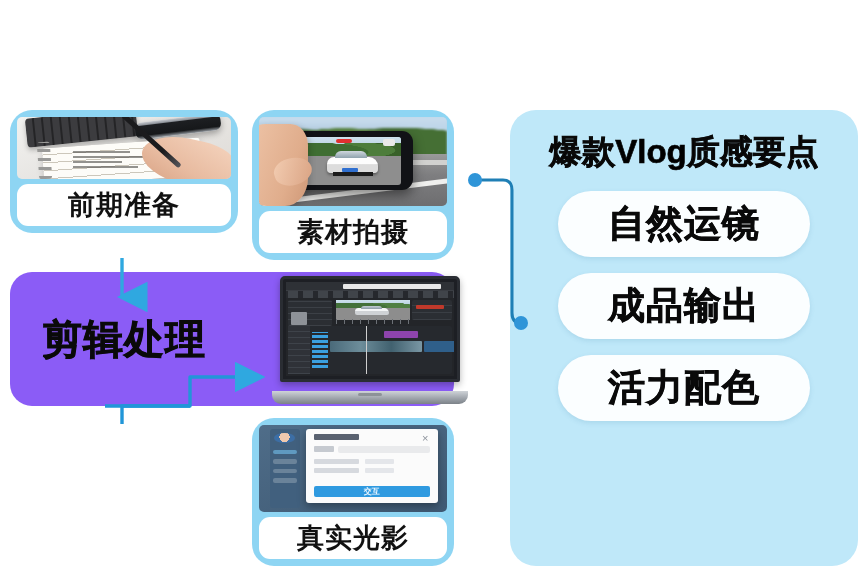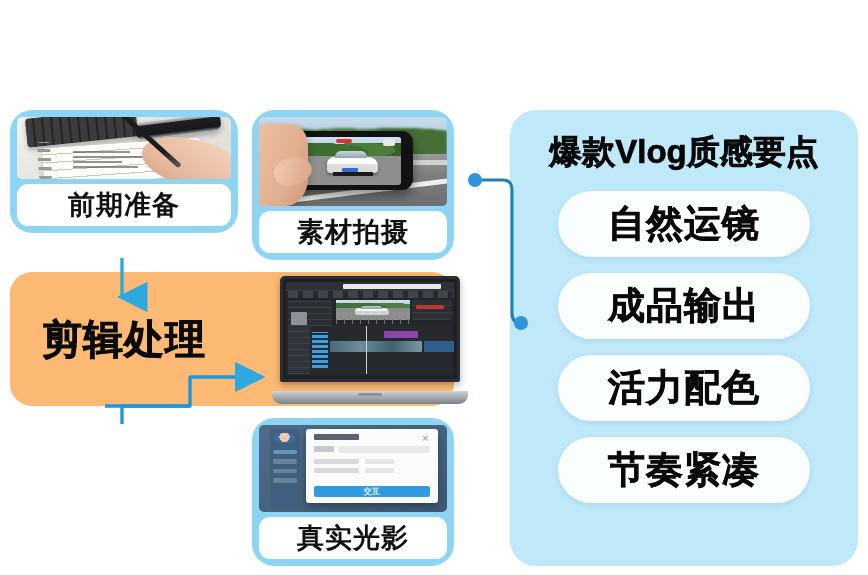--- a/index.html
+++ b/index.html
@@ -49,21 +49,21 @@
 
   
   #card-prep    { left: 10px;  top: 110px; width: 228px; height: 123px; }
   #card-shoot   { left: 252px; top: 110px; width: 202px; height: 150px; }
   #card-effects { left: 10px;  top: 418px; width: 228px; height: 148px; }
   #card-export  { left: 252px; top: 418px; width: 202px; height: 148px; }
 
   
   #band-edit {
     position: absolute; left: 10px; top: 272px; width: 444px; height: 134px;
-    background: #fdba74; border-radius: 22px;
+    background: #8b5cf6; border-radius: 22px;
   }
   #band-edit .band-title {
     position: absolute; left: 32px; top: 40px;
     font-size: 40px; font-weight: 900; color: #0a0a0a;
     -webkit-text-stroke: 0.8px #0a0a0a;
     letter-spacing: 1px;
   }
 
   
   #panel-tips {
@@ -548,23 +548,20 @@
     <div class="panel-title">爆款Vlog质感要点</div>
     <div class="pill">
       <span>自然运镜</span>
     </div>
     <div class="pill">
       <span>成品输出</span>
     </div>
     <div class="pill">
       <span>活力配色</span>
     </div>
-    <div class="pill">
-      <span>节奏紧凑</span>
-    </div>
   </div>
 
   <svg id="connectors" viewBox="0 0 868 575">
     <defs>
       <marker id="arrowDown" markerWidth="9" markerHeight="9" refX="4.5" refY="7.5" orient="auto">
         <path d="M0,0 L9,0 L4.5,9 Z" fill="#2fa8e0"></path>
       </marker>
       <marker id="arrowRight" markerWidth="9" markerHeight="9" refX="8" refY="4.5" orient="auto">
         <path d="M0,0 L9,4.5 L0,9 Z" fill="#2fa8e0"></path>
       </marker>

